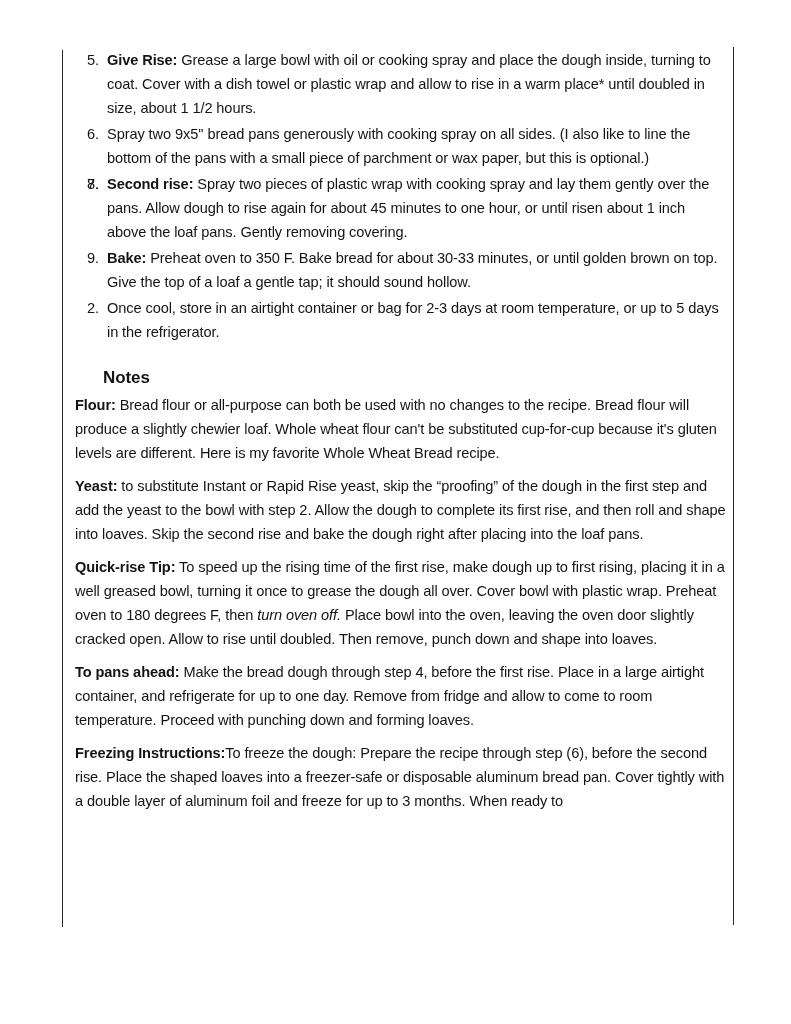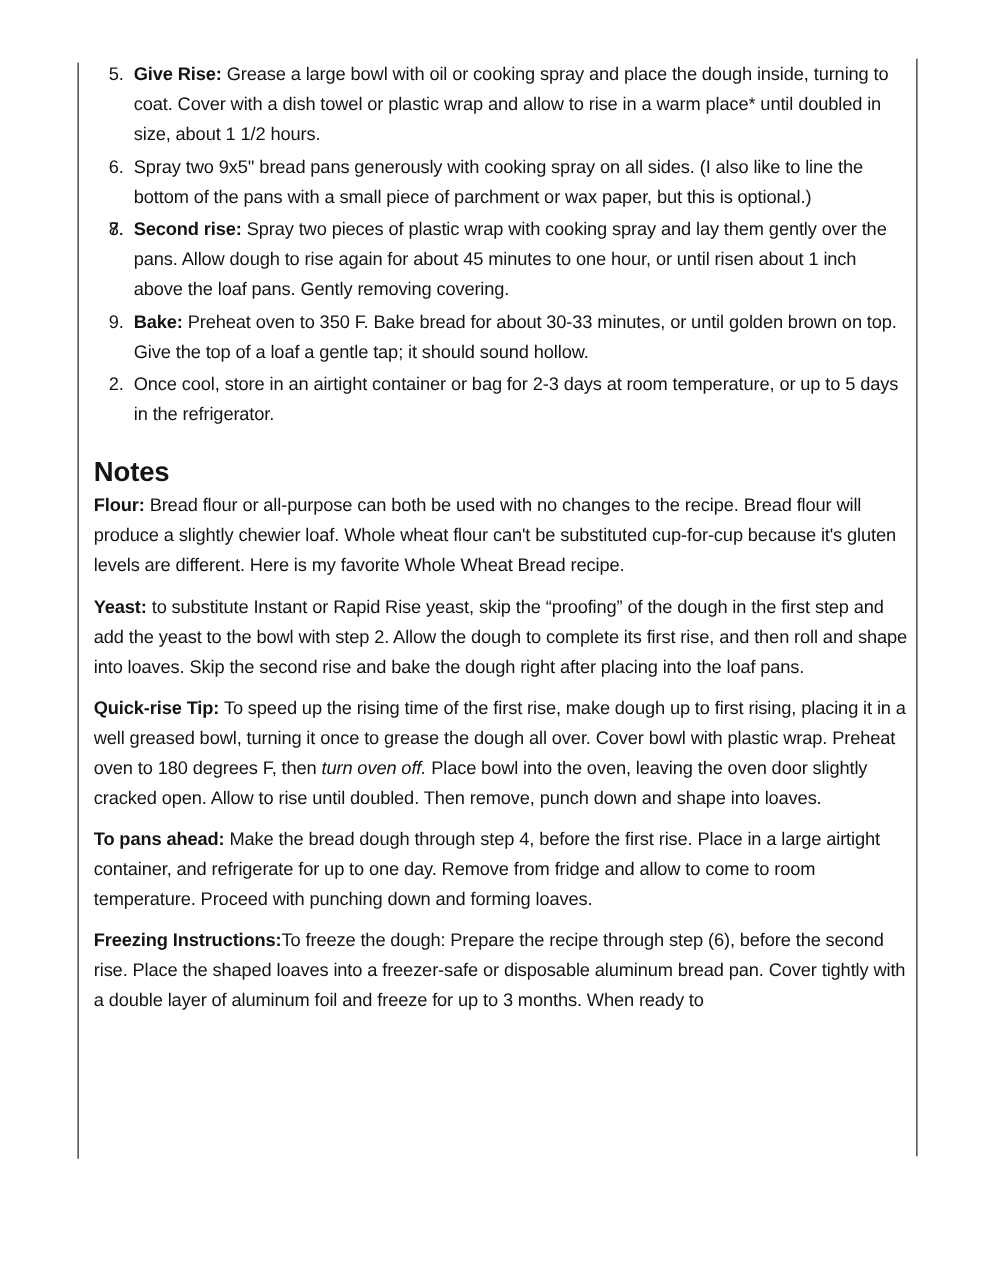--- a/index.html
+++ b/index.html
@@ -57,24 +57,25 @@
       text-align: right;
     }
     ol.steps li.two-digit .num {
       left: -6px;
       width: 30px;
     }
     b, .bold {
       font-weight: bold;
     }
     .notes-heading {
-      font-size: 22px;
+      font-size: 17px;
       font-weight: bold;
       margin-top: 23px;
       line-height: 22px;
+      margin-left: 28px;
     }
     .note {
       margin: 0 0 9px 0;
     }
     .note:first-of-type {
       margin-top: 4px;
     }
     em {
     }
   </style>

